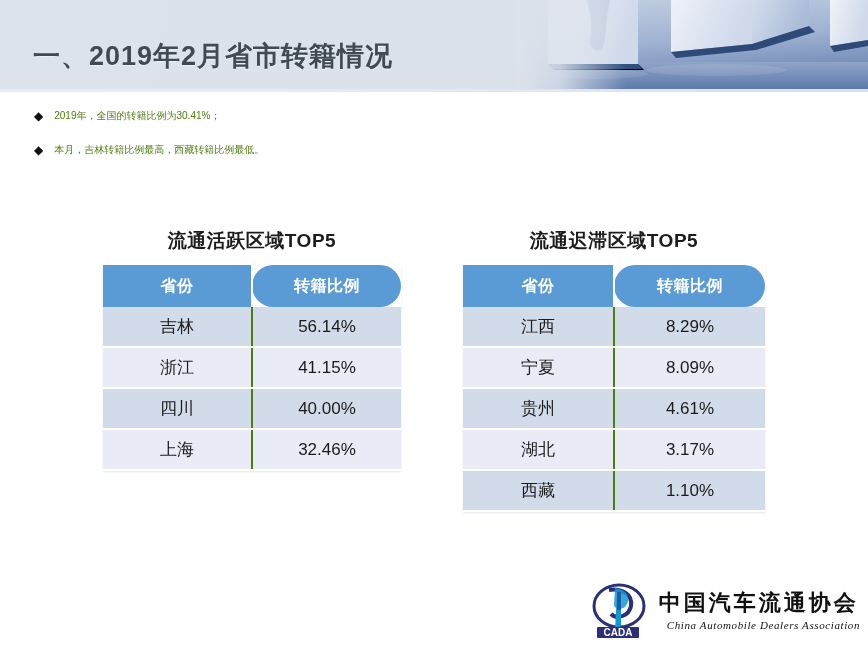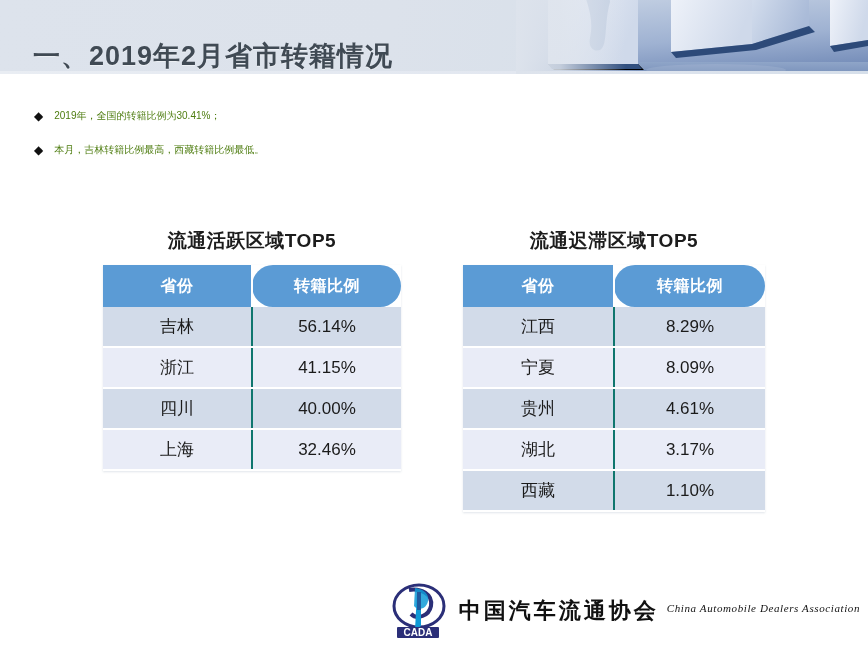--- a/index.html
+++ b/index.html
@@ -6,21 +6,21 @@
   body{
     width:868px;height:652px;
     background:#ffffff;
     font-family:"Liberation Sans","DejaVu Sans",sans-serif;
     overflow:hidden;
     position:relative;
   }
 
   
   .header-band{
-    position:absolute;left:0;top:0;width:868px;height:74px;
+    position:absolute;left:0;top:0;width:868px;height:92px;
     background:linear-gradient(100deg,#dde3ec 0%,#dce2eb 45%,#d8e0ea 70%,#cfd9e8 100%);
     overflow:hidden;
   }
   .header-band:after{
     content:"";position:absolute;left:0;right:0;bottom:0;height:3px;
     background:linear-gradient(90deg,#e9edf3,#e2e7f0 60%,#d6dfea);
   }
 
   
   .hero-art{
@@ -72,38 +72,38 @@
     background:#5b9bd5;color:#ffffff;
     font-size:16px;font-weight:bold;
     height:42px;padding:0;text-align:center;
     border-right:2px solid #ffffff;
     letter-spacing:.5px;
   }
   table.data th:last-child{border-right:none;border-radius:23px;}
   table.data td{
     height:39px;padding:0;text-align:center;
     font-size:17px;color:#1b1b1b;
-    border-right:2px solid #0f766e;
+    border-right:2px solid #4d7c0f;
     border-bottom:2px solid #ffffff;
   }
   table.data td:last-child{border-right:none;}
   table.data tr:nth-child(odd) td{background:#d2dbe9;}
   table.data tr:nth-child(even) td{background:#e9ecf7;}
   table.data td.prov{font-size:17px;}
   table.data td.val{font-size:17px;}
 
   
   .logo{
     position:absolute;right:8px;bottom:6px;
     display:flex;align-items:center;height:70px;
   }
   .logo-mark{
     width:62px;height:62px;position:relative;flex:0 0 auto;margin-right:6px;
   }
-  .logo-text{display:flex;flex-direction:row;justify-content:center;}
+  .logo-text{display:flex;flex-direction:column;justify-content:center;}
   .logo-cn{
     font-size:22px;font-weight:bold;color:#111;letter-spacing:3px;
     white-space:nowrap;line-height:1.1;
   }
   .logo-en{
     font-size:11px;color:#111;font-style:italic;letter-spacing:.6px;
     white-space:nowrap;margin-top:3px;
     font-family:"Liberation Serif","DejaVu Serif",serif;
     margin-left:8px;
   }

